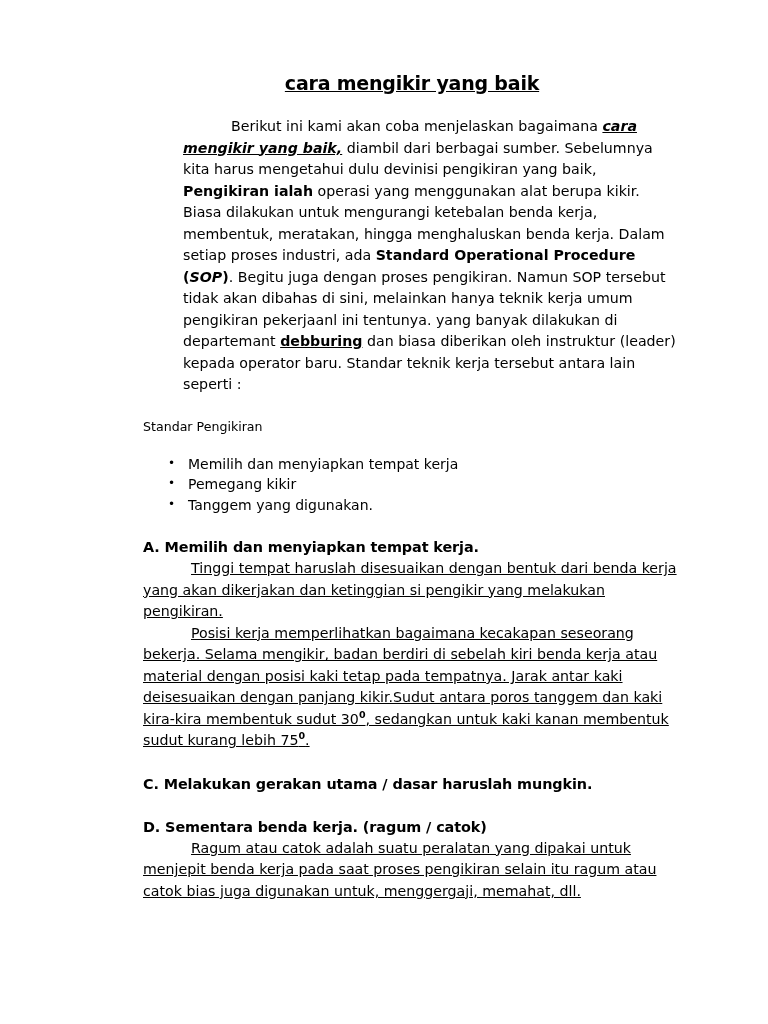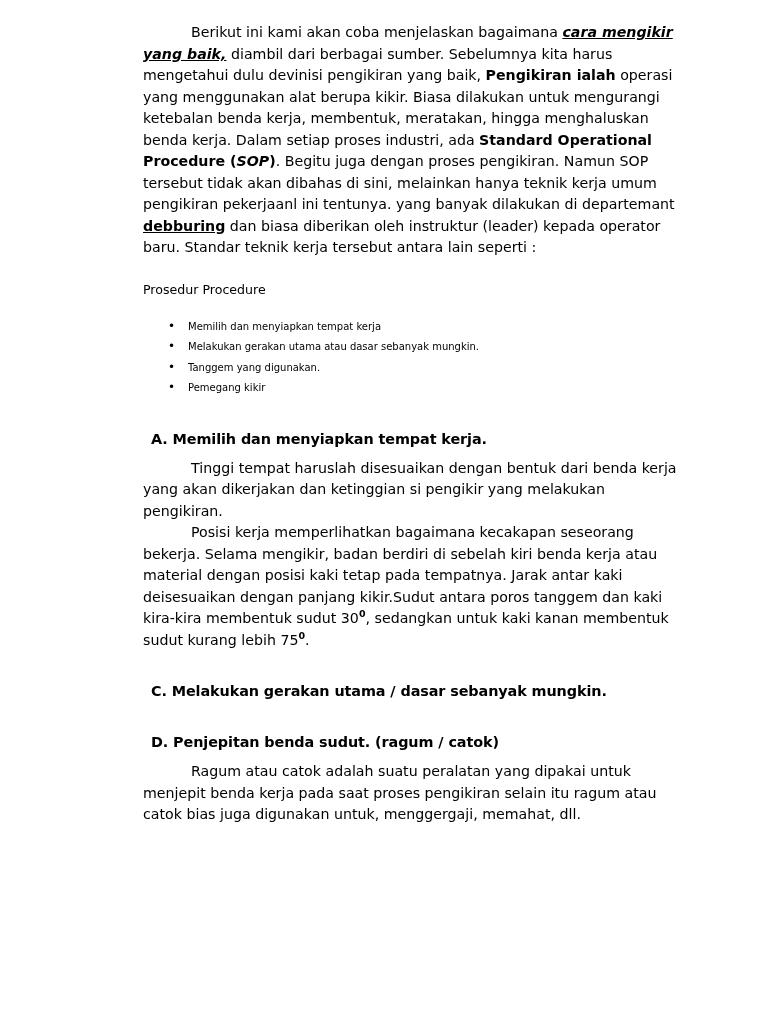--- a/index.html
+++ b/index.html
@@ -31,58 +31,60 @@
     letter-spacing: -0.2px;
   }
   p {
     margin: 0;
     font-size: 14.2px;
     line-height: 21.5px;
     text-align: left;
   }
   .intro {
     padding-top: 22px;
+    margin-left: 40px;
   }
   .indent-first {
     text-indent: 48px;
   }
   .small-label {
     font-size: 12.6px;
     line-height: 20px;
     padding-top: 21px;
   }
   ul.bullets {
     margin: 0;
     padding: 0;
     list-style: none;
     padding-top: 17px;
   }
   ul.bullets li {
-    font-size: 10px;
+    font-size: 14px;
     line-height: 20.6px;
     position: relative;
     padding-left: 45px;
   }
   ul.bullets li::before {
     content: "\2022";
     position: absolute;
     left: 25px;
     top: -1px;
     font-size: 12px;
   }
   h2.section {
-    margin: 8px;
+    margin: 0;
     font-size: 14.4px;
     font-weight: bold;
     line-height: 21px;
     padding-top: 22px;
     letter-spacing: -0.1px;
   }
   .section-body {
     padding-top: 0;
+    text-decoration: underline;
   }
   .bi-u {
     font-weight: bold;
     font-style: italic;
     text-decoration: underline;
   }
   .b {
     font-weight: bold;
   }
   .b-u {
@@ -97,35 +99,35 @@
     font-size: 9.5px;
     vertical-align: super;
     line-height: 0;
   }
 </style>
 </head>
 <body>
 
 <div class="page">
 
+  <h1 class="doc-title">cara mengikir yang baik</h1>
 
   <p class="intro indent-first"><span>Berikut ini kami akan coba menjelaskan bagaimana </span><span class="bi-u">cara mengikir yang baik,</span><span> diambil dari berbagai sumber. Sebelumnya kita harus mengetahui dulu devinisi pengikiran yang baik, </span><span class="b">Pengikiran ialah</span><span> operasi yang menggunakan alat berupa kikir. Biasa dilakukan untuk mengurangi ketebalan benda kerja, membentuk, meratakan, hingga menghaluskan benda kerja. Dalam setiap proses industri, ada </span><span class="b">Standard Operational Procedure</span><span class="b"> (</span><span class="b i">SOP</span><span class="b">)</span><span>. Begitu juga dengan proses pengikiran. Namun SOP tersebut tidak akan dibahas di sini, melainkan hanya teknik kerja umum pengikiran pekerjaanl ini tentunya. yang banyak dilakukan di departemant </span><span class="b-u">debburing</span><span> dan biasa diberikan oleh instruktur (leader) kepada operator baru. Standar teknik kerja tersebut antara lain seperti :</span></p>
 
-  <p class="small-label">Prosedur Procedure</p>
+  <p class="small-label">Standar Pengikiran</p>
 
   <ul class="bullets">
     <li>Memilih dan menyiapkan tempat kerja</li>
-    <li>Melakukan gerakan utama atau dasar sebanyak mungkin.</li>
+    <li>Pemegang kikir</li>
     <li>Tanggem yang digunakan.</li>
-    <li>Pemegang kikir</li>
   </ul>
 
   <h2 class="section">A. Memilih dan menyiapkan tempat kerja.</h2>
   <p class="section-body indent-first">Tinggi tempat haruslah disesuaikan dengan bentuk dari benda kerja yang akan dikerjakan dan ketinggian si pengikir yang melakukan pengikiran.</p>
 
   <p class="section-body indent-first"><span>Posisi kerja memperlihatkan bagaimana kecakapan seseorang bekerja. Selama mengikir, badan berdiri di sebelah kiri benda kerja atau material dengan posisi kaki tetap pada tempatnya. Jarak antar kaki deisesuaikan dengan panjang kikir.Sudut antara poros tanggem dan kaki kira-kira membentuk sudut 30</span><sup class="deg">0</sup><span>, sedangkan untuk kaki kanan membentuk sudut kurang lebih 75</span><sup class="deg">0</sup><span>.</span></p>
 
-  <h2 class="section">C. Melakukan gerakan utama / dasar sebanyak mungkin.</h2>
+  <h2 class="section">C. Melakukan gerakan utama / dasar haruslah mungkin.</h2>
 
-  <h2 class="section">D. Penjepitan benda sudut. (ragum / catok)</h2>
+  <h2 class="section">D. Sementara benda kerja. (ragum / catok)</h2>
   <p class="section-body indent-first">Ragum atau catok adalah suatu peralatan yang dipakai untuk menjepit benda kerja pada saat proses pengikiran selain itu ragum atau catok bias juga digunakan untuk, menggergaji, memahat, dll.</p>
 
 </div>
 
 </body></html>

